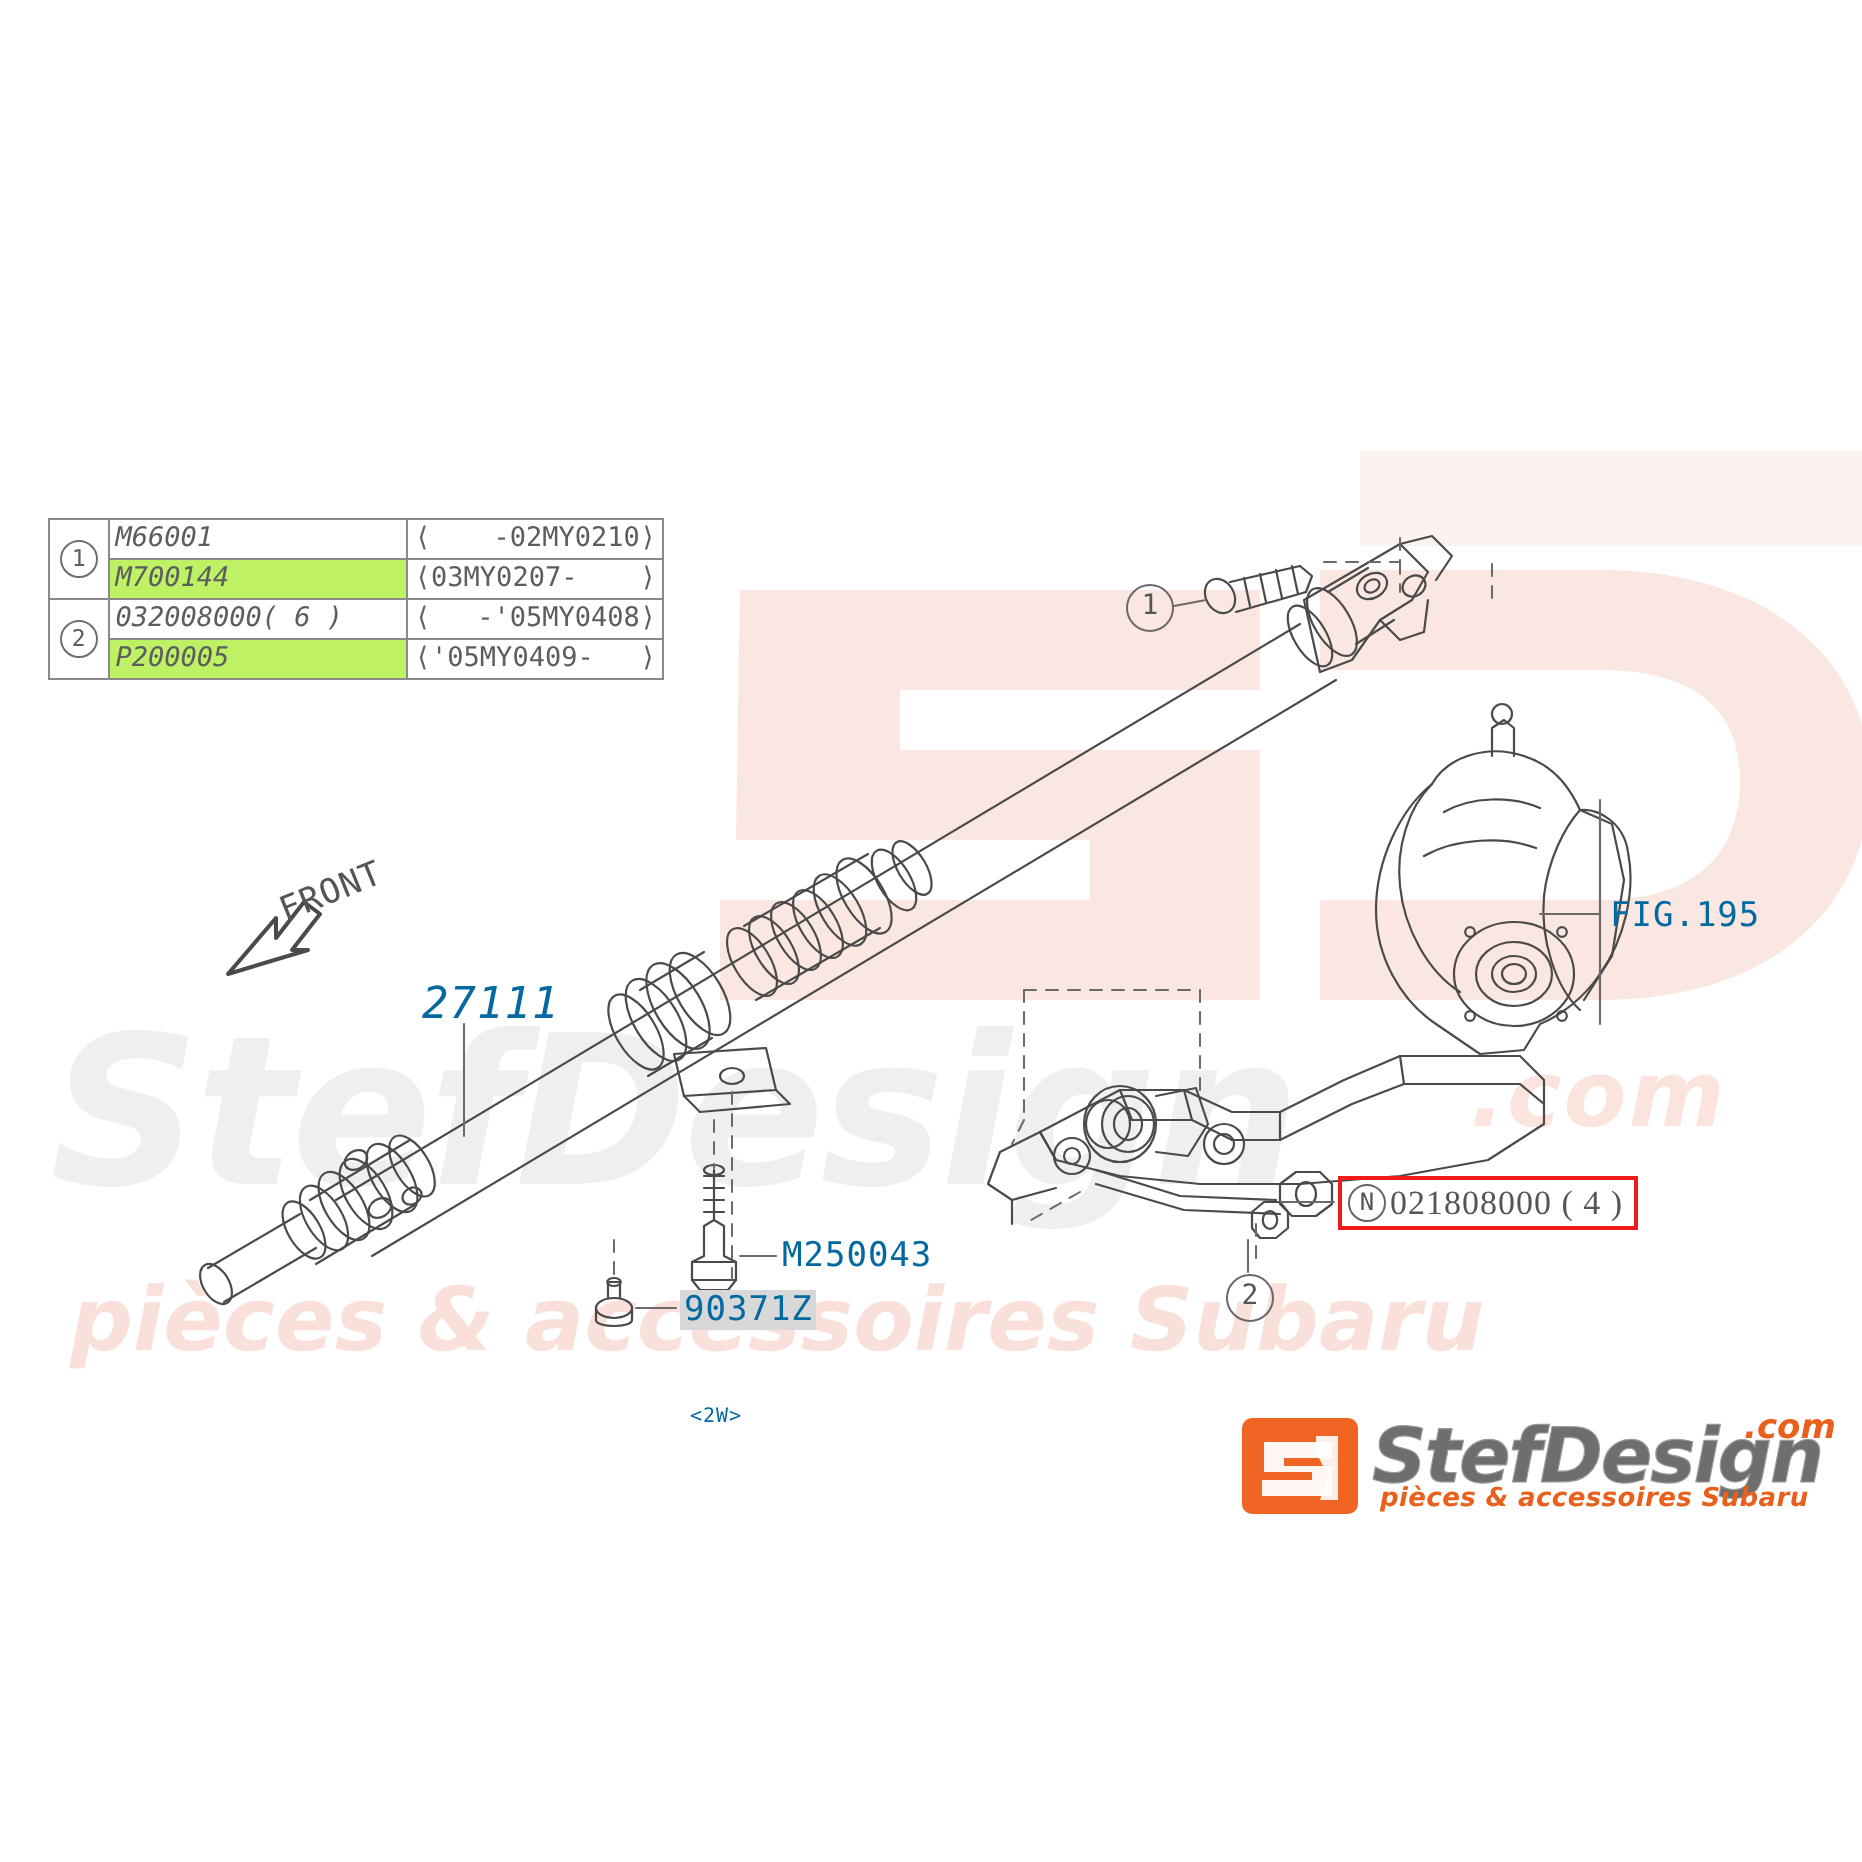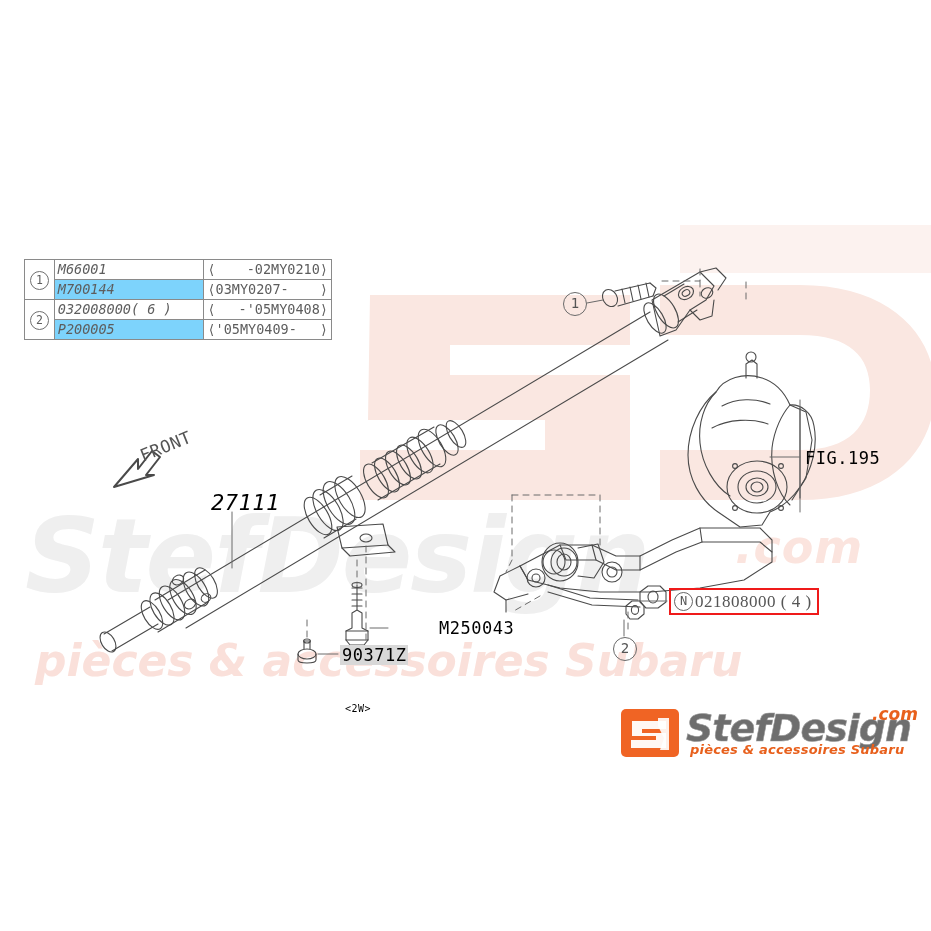--- a/index.html
+++ b/index.html
@@ -34,35 +34,35 @@
 
   
   #parts-table{position:absolute;left:24px;top:259px;width:308px;
                border:1.4px solid #7d7d7d;border-collapse:collapse;background:transparent;}
   #parts-table td{border:1.2px solid #8a8a8a;height:19px;padding:0 3px;
                   font-size:13.5px;color:#5d5d5d;line-height:19px;white-space:nowrap;
                   font-family:"DejaVu Sans Mono","Liberation Mono",monospace;}
   td.idx{width:24px;text-align:center;border-right:1.2px solid #8a8a8a;padding:0;}
   td.pn{width:152px;font-style:italic;}
   td.rng{width:128px;}
-  .hl{background:#7dd3fc;}
+  .hl{background:#bef264;}
   .circnum{display:inline-block;width:17px;height:17px;line-height:16px;
            border:1.2px solid #6f6f6f;border-radius:50%;font-size:11.5px;
            text-align:center;color:#5d5d5d;}
   .rngtxt{display:flex;justify-content:space-between;}
 
   
   #drawing{position:absolute;left:0;top:0;width:931px;height:931px;}
 
   
   .lbl{position:absolute;font-family:"DejaVu Sans Mono","Liberation Mono",monospace;
-       color:#000000;white-space:nowrap;}
+       color:#0369a1;white-space:nowrap;}
   #lbl-27111{left:211px;top:490px;font-size:22px;letter-spacing:0.5px;font-style:italic;}
   #lbl-fig195{left:805px;top:448px;font-size:17px;letter-spacing:0.5px;}
-  #lbl-m250043{left:391px;top:618px;font-size:17px;letter-spacing:0.5px;margin-left:48px;}
+  #lbl-m250043{left:391px;top:618px;font-size:17px;letter-spacing:0.5px;}
   #lbl-90371z{left:340px;top:645px;font-size:17px;letter-spacing:0.5px;
               background:#d8d8d8;padding:0 2px;}
   #lbl-2w{left:345px;top:664px;font-size:10px;letter-spacing:0.5px;margin-top:39px;}
 
   #front-arrow{position:absolute;left:108px;top:443px;width:96px;height:52px;}
   #front-text{position:absolute;left:137px;top:447px;font-size:17px;color:#555;
               transform:rotate(-22deg);transform-origin:left top;
               font-family:"DejaVu Sans Mono","Liberation Mono",monospace;
               letter-spacing:0.5px;}
 

